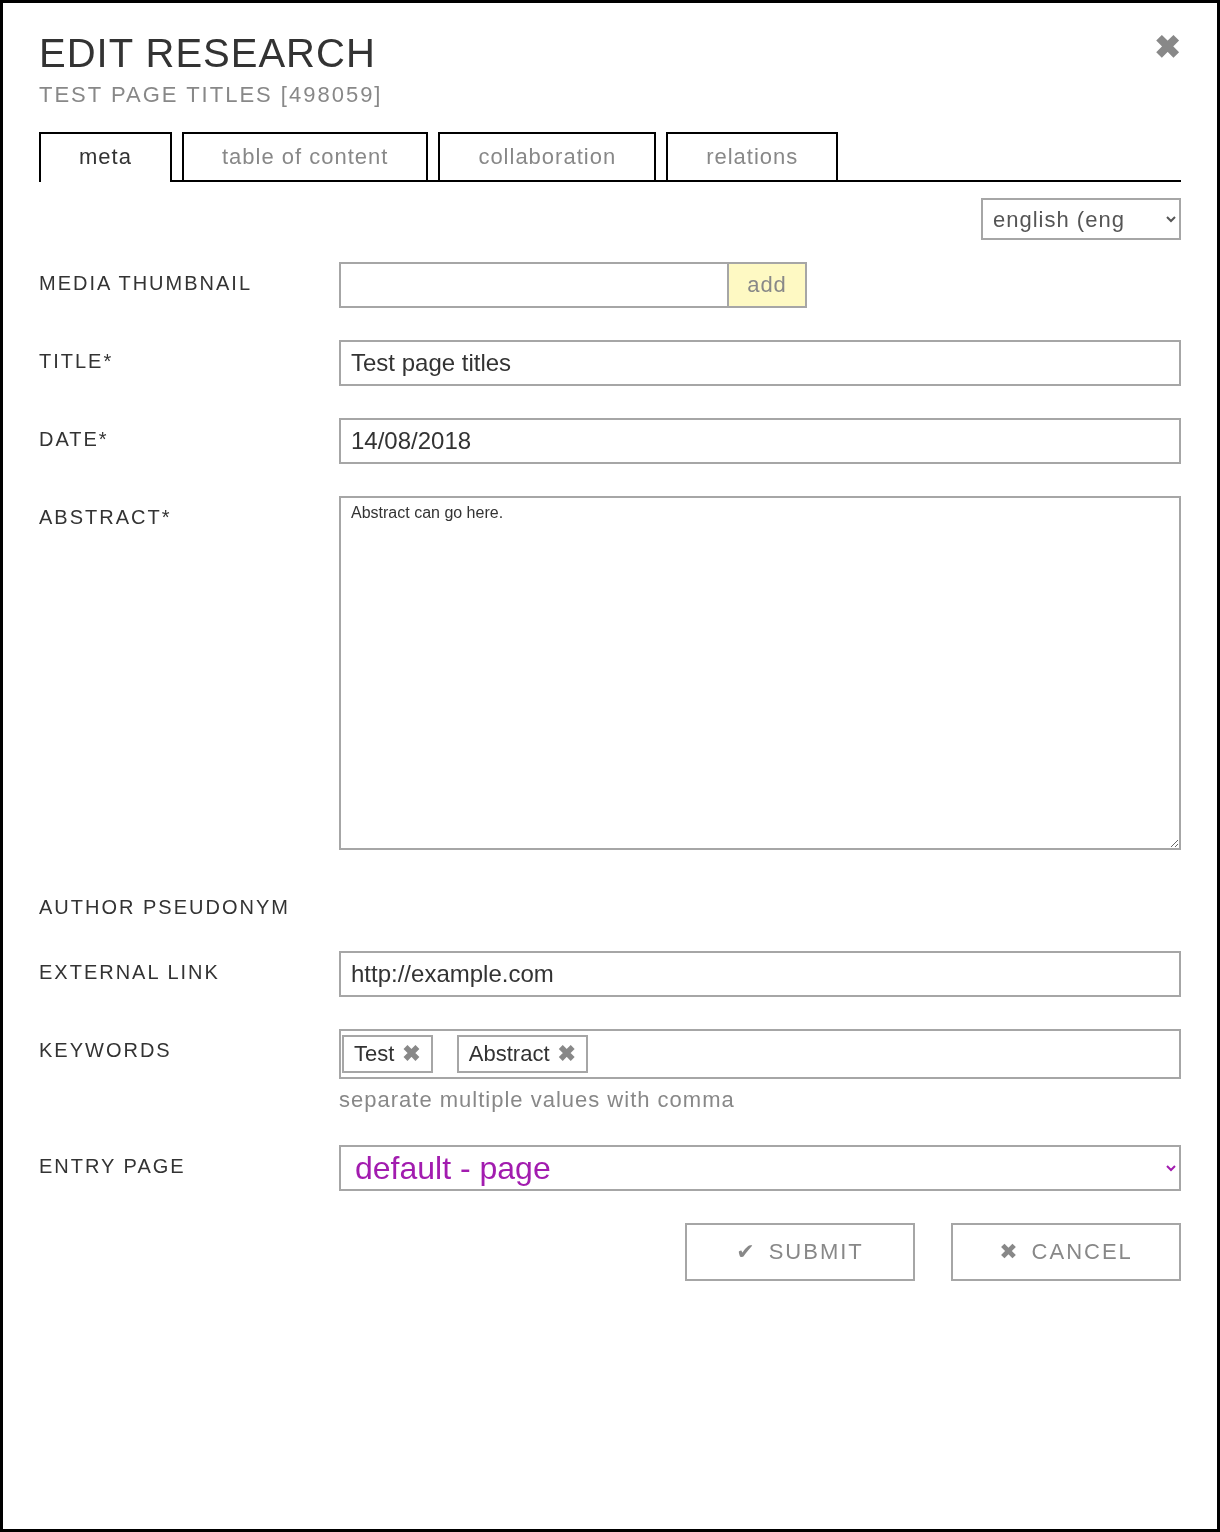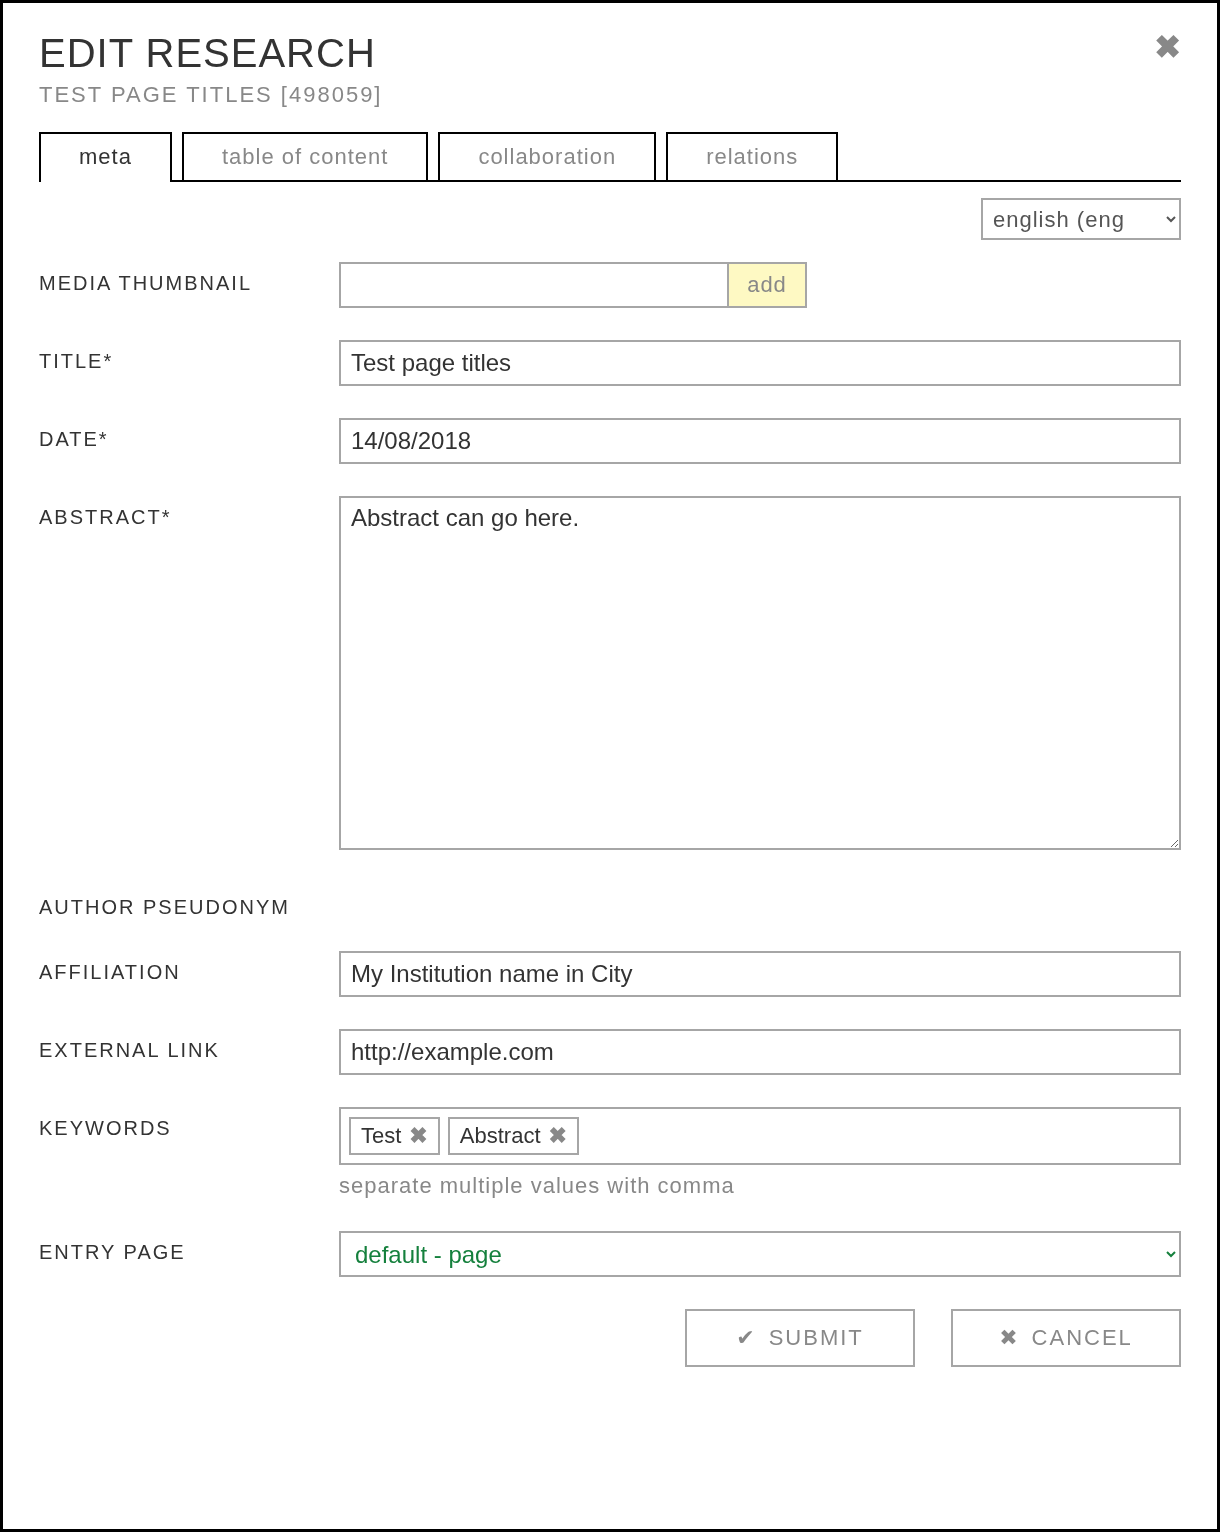--- a/index.html
+++ b/index.html
@@ -101,21 +101,21 @@
     border: 2px solid #a6a6a6;
     font-size: 24px;
     padding: 6px 10px;
     color: #333;
     font-family: inherit;
   }
   .textarea-input {
     width: 100%;
     height: 354px;
     border: 2px solid #a6a6a6;
-    font-size: 24px;
+    font-size: 16px;
     padding: 6px 10px;
     color: #333;
     font-family: inherit;
     resize: both;
   }
   .thumb-wrap {
     display: flex;
     width: 468px;
   }
   .thumb-input {
@@ -135,23 +135,23 @@
     background: #fef9c3;
     font-size: 22px;
     letter-spacing: 1px;
     color: #888;
     cursor: pointer;
   }
   .keywords-box {
     width: 100%;
     min-height: 50px;
     border: 2px solid #a6a6a6;
-    padding: 8px;
-    display: flex;
-    gap: 8px;
+    padding: 1px;
+    display: flex;
+    gap: 24px;
     align-items: center;
   }
   .keyword-chip {
     border: 2px solid #a6a6a6;
     padding: 4px 10px;
     font-size: 22px;
     display: flex;
     align-items: center;
     gap: 8px;
     cursor: pointer;
@@ -164,23 +164,23 @@
   .helper-text {
     font-size: 22px;
     letter-spacing: 1px;
     color: #888;
     margin-top: 8px;
   }
   .select-input {
     width: 100%;
     height: 46px;
     border: 2px solid #a6a6a6;
-    font-size: 24px;
+    font-size: 32px;
     padding: 0 10px;
-    color: #15803d;
+    color: #a21caf;
     background: #fff;
     font-family: inherit;
   }
   .buttons-row {
     display: flex;
     justify-content: flex-end;
     gap: 36px;
     margin-top: 20px;
   }
   .action-btn {
@@ -252,26 +252,20 @@
     <div class="form-label">ABSTRACT*</div>
     <div class="form-field">
       <textarea class="textarea-input" style="">Abstract can go here.</textarea>
     </div>
   </div>
 
   <div class="form-row">
     <div class="form-label">AUTHOR PSEUDONYM</div>
   </div>
 
-  <div class="form-row">
-    <div class="form-label">AFFILIATION</div>
-    <div class="form-field">
-      <input type="text" class="text-input" value="My Institution name in City" style="">
-    </div>
-  </div>
 
   <div class="form-row">
     <div class="form-label">EXTERNAL LINK</div>
     <div class="form-field">
       <input type="text" class="text-input" value="http://example.com" style="">
     </div>
   </div>
 
   <div class="form-row">
     <div class="form-label">KEYWORDS</div>

